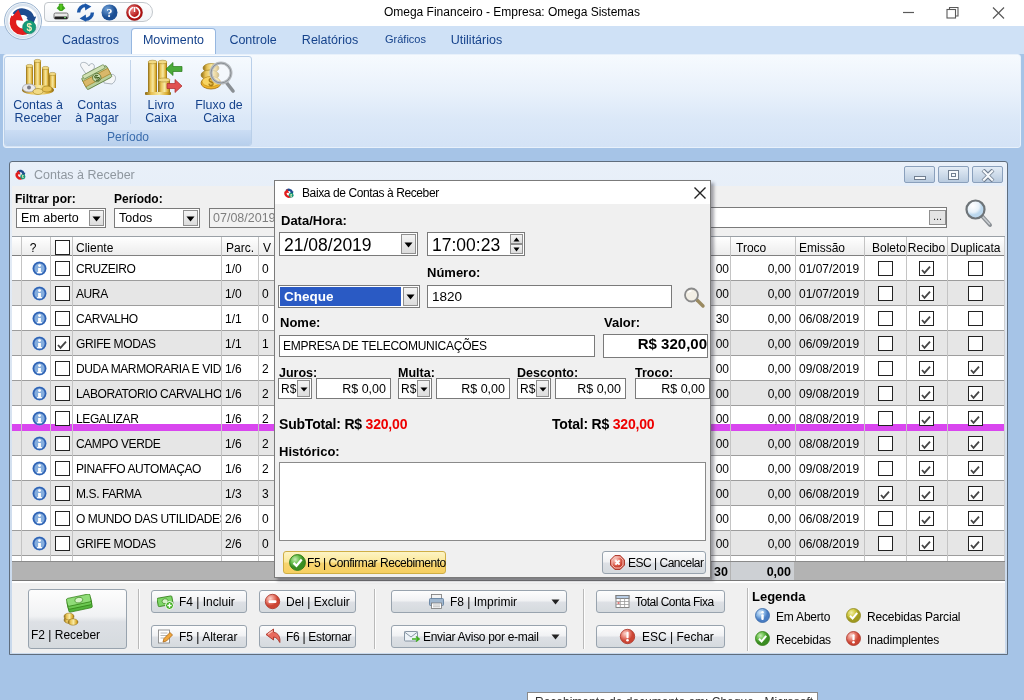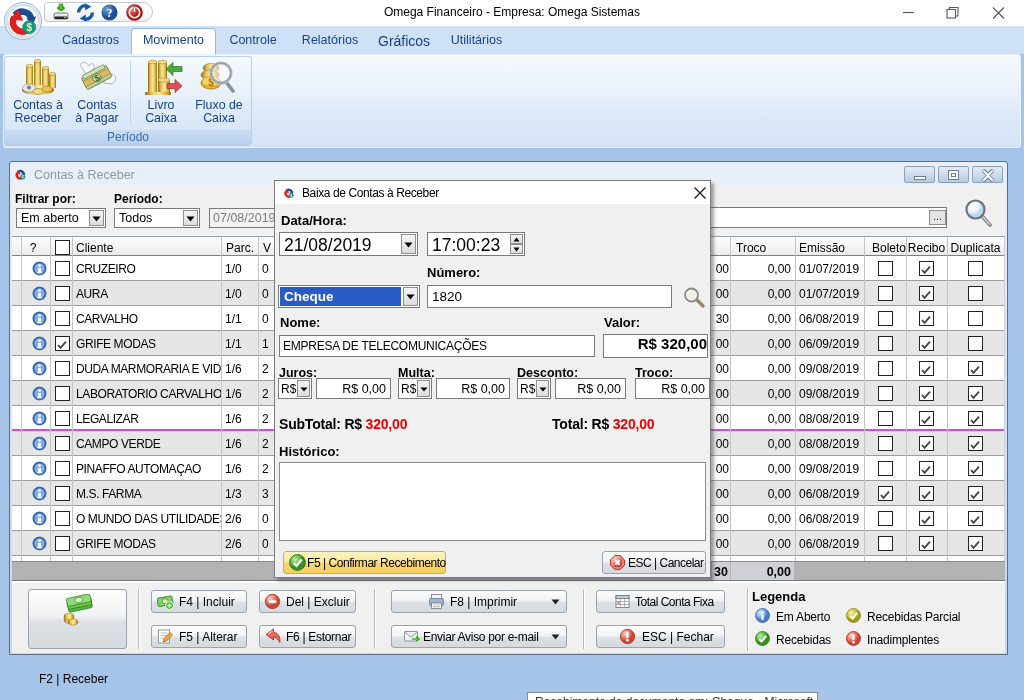--- a/index.html
+++ b/index.html
@@ -197,21 +197,21 @@
   <circle cx="8.5" cy="8.5" r="5.2" fill="none" stroke="#fff" stroke-width="1.6"></circle>
   <rect x="7.6" y="2.2" width="1.8" height="6" fill="url(#pg)"></rect>
   <rect x="7.7" y="3" width="1.6" height="5" fill="#fff"></rect>
 </svg>
 
 <div class="abs" style="left:131px;top:28px;width:85px;height:26px;background:#fff;border:1px solid #96b7e0;border-bottom:none;border-radius:4px 4px 0 0;"></div>
 <div class="abs" style="top:33px;left:62px;width:54px;text-align:center;font-size:12.5px;color:#15428b;">Cadastros</div>
 <div class="abs" style="top:33px;left:131px;width:85px;text-align:center;font-size:12.5px;color:#15428b;">Movimento</div>
 <div class="abs" style="top:33px;left:228px;width:50px;text-align:center;font-size:12.5px;color:#15428b;">Controle</div>
 <div class="abs" style="top:33px;left:301px;width:58px;text-align:center;font-size:12.5px;color:#15428b;">Relatórios</div>
-<div class="abs" style="top:33px;left:378px;width:48px;text-align:right;font-size:14px;color:#15428b;">Gráficos</div>
+<div class="abs" style="top:33px;left:378px;width:48px;text-align:right;font-size:11px;color:#15428b;">Gráficos</div>
 <div class="abs" style="top:33px;left:449px;width:55px;text-align:center;font-size:12.5px;color:#15428b;">Utilitários</div>
 
 <div class="abs" style="left:3px;top:54px;width:1018px;height:94px;border-radius:3px;background:linear-gradient(180deg,#f6fafe 0%,#e9f1fb 40%,#dbe8f8 70%,#d4e3f6 100%);border:1px solid #e8f1fb;"></div>
 
 <div class="abs" style="left:4px;top:56px;width:248px;height:90px;border:1px solid #b9cfe9;border-radius:3px;"></div>
 <div class="abs" style="left:5px;top:130px;width:246px;height:15px;background:linear-gradient(180deg,#cbddf4,#b7cfec);border-radius:0 0 2px 2px;text-align:center;font-size:12px;color:#3a6cad;line-height:15px;">Período</div>
 <div class="vline" style="left:130px;top:60px;height:64px;background:#c2d4ea;"></div>
 
 <svg class="abs" style="left:18px;top:58px" width="42" height="40" viewBox="0 0 42 40">
   <g id="coinstack1">
@@ -450,21 +450,21 @@
   <div class="abs" style="left:729px;top:6px;width:50px;text-align:right;font-size:12px;">0,00</div>
   <div class="abs" style="left:787px;top:6px;font-size:12px;">09/08/2019</div>
   <div class="cbx" style="left:866px;top:5px;"></div>
   <div class="cbx" style="left:907px;top:5px;"><svg width="12" height="12" viewBox="0 0 12 12">
         <path d="M2 6 L4.5 8.8 L10 2.6" stroke="#444" stroke-width="1.8" fill="none"></path>
       </svg></div>
   <div class="cbx" style="left:956px;top:5px;"><svg width="12" height="12" viewBox="0 0 12 12">
         <path d="M2 6 L4.5 8.8 L10 2.6" stroke="#444" stroke-width="1.8" fill="none"></path>
       </svg></div>
 </div>
-<div class="row" style="top:406px;background:#fff;border-bottom:2px solid #d946ef;">
+<div class="row" style="top:406px;background:#fff;border-bottom:7px solid #d946ef;">
   <svg style="position:absolute;left:20px;top:5px" width="15" height="15" viewBox="0 0 15 15">
       <use href="#infoicon"></use>
     </svg>
   <div class="cbx" style="left:43px;top:5px;"></div>
   <div class="abs" style="left:64px;top:6px;width:145px;font-size:12px;letter-spacing:-0.4px;white-space:nowrap;overflow:hidden;">LEGALIZAR</div>
   <div class="abs" style="left:213px;top:6px;font-size:12px;">1/6</div>
   <div class="abs" style="left:250px;top:6px;font-size:12px;">2</div>
   <div class="abs" style="left:667px;top:6px;width:50px;text-align:right;font-size:12px;">00</div>
   <div class="abs" style="left:729px;top:6px;width:50px;text-align:right;font-size:12px;">0,00</div>
   <div class="abs" style="left:787px;top:6px;font-size:12px;">08/08/2019</div>
@@ -592,21 +592,21 @@
 
 <div class="abs" style="left:12px;top:583px;width:993px;height:70px;background:#f0f0f0;"></div>
 <div class="vline" style="left:138px;top:589px;height:60px;background:#b9b9b9;box-shadow:1px 0 0 #fdfdfd;"></div>
 <div class="vline" style="left:374px;top:589px;height:60px;background:#b9b9b9;box-shadow:1px 0 0 #fdfdfd;"></div>
 <div class="vline" style="left:583px;top:589px;height:60px;background:#b9b9b9;box-shadow:1px 0 0 #fdfdfd;"></div>
 <div class="vline" style="left:747px;top:588px;height:63px;background:#b9b9b9;box-shadow:1px 0 0 #fdfdfd;"></div>
 <div class="btn" style="left:28px;top:589px;width:99px;height:60px;"></div>
 <svg class="abs" style="left:60px;top:594px" width="34" height="32" viewBox="0 0 34 32">
     <use href="#icmoney"></use>
   </svg>
-<div class="btxt" style="left:24px;top:628px;width:99px;text-align:center;font-size:12.5px;margin-top:44px;">F2 | Receber</div>
+<div class="btxt" style="left:16px;top:628px;width:99px;text-align:center;font-size:12.5px;">F2 | Receber</div>
 <div class="btn" style="left:151px;top:590px;width:96px;height:23px;"></div>
 <svg class="abs" style="left:157px;top:593px" width="17" height="17" viewBox="0 0 17 17">
     <use href="#icadd"></use>
   </svg>
 <div class="btxt" style="left:179px;top:595px;font-size:12.5px;">F4 | Incluir</div>
 <div class="btn" style="left:259px;top:590px;width:97px;height:23px;"></div>
 <svg class="abs" style="left:264px;top:593px" width="17" height="17" viewBox="0 0 17 17">
     <use href="#icdel"></use>
   </svg>
 <div class="btxt" style="left:286px;top:595px;font-size:12.5px;">Del | Excluir</div>

